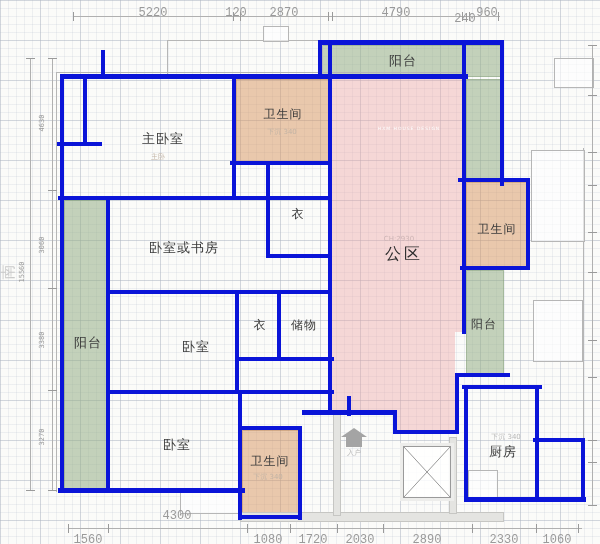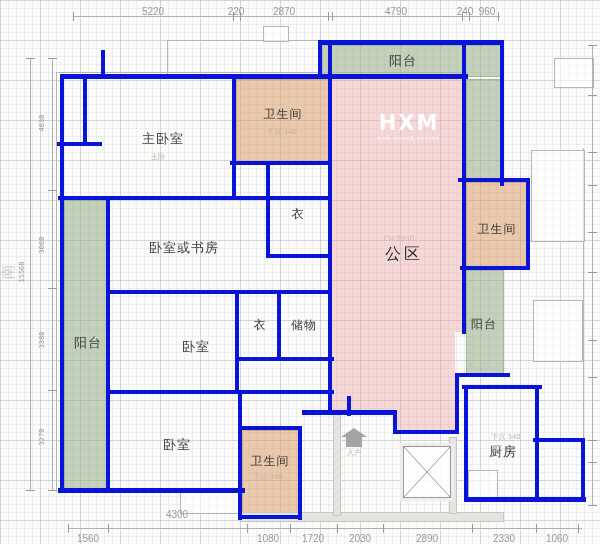--- a/index.html
+++ b/index.html
@@ -25,22 +25,22 @@
   .rlabel{position:absolute;transform:translate(-50%,-50%);font-size:13px;color:#3a3a3a;
     white-space:nowrap;letter-spacing:1px;font-weight:normal;}
   .rlabel.sm{font-size:12px;}
   .rlabel.big{font-size:16px;letter-spacing:3px;color:#2d2d2d;}
   .rsub{position:absolute;transform:translate(-50%,-50%);font-size:7px;color:#c2b3a4;
     white-space:nowrap;font-weight:normal;}
   .rsub.pinkish{color:#cdb4b4;}
   .rsub.gray{color:#b8b8b8;}
   .dline{position:absolute;background:#b0b0b0;}
   .tick{position:absolute;background:#9a9a9a;}
-  .dim{position:absolute;transform:translate(-50%,0);font-family:Liberation Sans, sans-serif;
-    font-size:10px;color:#9a9a9a;white-space:nowrap;}
+  .dim{position:absolute;transform:translate(-50%,0);font-family:Liberation Mono, monospace;
+    font-size:12px;color:#9a9a9a;white-space:nowrap;}
   .dimv{position:absolute;transform:translate(-50%,-50%) rotate(-90deg);
     font-family:"DejaVu Sans Mono",monospace;font-size:7px;color:#9a9a9a;white-space:nowrap;}
   .compass{position:absolute;transform:translate(-50%,-50%) rotate(-90deg);
     font-size:15px;color:#c9c9c9;}
   .wmark{position:absolute;text-align:center;transform:translate(-50%,-50%);color:#ffffff;}
   .wmark .logo{font-size:21px;font-weight:900;letter-spacing:2px;line-height:1;}
   .wmark .tag{font-size:4.5px;letter-spacing:1px;margin-top:2px;}
   .house{position:absolute;width:26px;}
   .house .roof{width:0;height:0;margin:0 auto;border-left:13px solid transparent;
     border-right:13px solid transparent;border-bottom:9px solid #a4a4a4;}
@@ -151,40 +151,39 @@
   <div class="rsub pinkish" style="left:399px;top:239px">CH:2930</div>
   <div class="rlabel big" style="left:404px;top:254px">公区</div>
   <div class="rlabel" style="left:403px;top:61px">阳台</div>
   <div class="rlabel sm" style="left:497px;top:229px">卫生间</div>
   <div class="rlabel sm" style="left:484px;top:324px">阳台</div>
   <div class="rsub gray" style="left:506px;top:437px">下沉 340</div>
   <div class="rlabel" style="left:503px;top:452px">厨房</div>
   <div class="rsub gray" style="left:354px;top:453px">入户</div>
 
   <div class="wmark" style="left:409px;top:127px">
-    <div class="logo">HXM</div>
     <div class="tag">HXM HOUSE DESIGN</div>
   </div>
 
   <div class="compass" style="left:8px;top:272px">南</div>
 
   <div class="dline" style="left:73px;top:16px;width:427px;height:1px"></div>
   <div class="tick" style="left:73px;top:12px;width:1px;height:9px"></div>
   <div class="tick" style="left:233px;top:12px;width:1px;height:9px"></div>
   <div class="tick" style="left:240px;top:12px;width:1px;height:9px"></div>
   <div class="tick" style="left:328px;top:12px;width:1px;height:9px"></div>
   <div class="tick" style="left:332px;top:12px;width:1px;height:9px"></div>
   <div class="tick" style="left:462px;top:12px;width:1px;height:9px"></div>
   <div class="tick" style="left:469px;top:12px;width:1px;height:9px"></div>
   <div class="tick" style="left:498px;top:12px;width:1px;height:9px"></div>
   <div class="dim" style="left:153px;top:6px">5220</div>
-  <div class="dim" style="left:236px;top:6px">220</div>
+  <div class="dim" style="left:236px;top:6px">120</div>
   <div class="dim" style="left:284px;top:6px">2870</div>
   <div class="dim" style="left:396px;top:6px">4790</div>
-  <div class="dim" style="left:465px;top:6px">240</div>
+  <div class="dim" style="left:465px;top:12px">240</div>
   <div class="dim" style="left:487px;top:6px">960</div>
 
   <div class="dline" style="left:30px;top:58px;width:1px;height:432px"></div>
   <div class="dline" style="left:52px;top:58px;width:1px;height:432px"></div>
   <div class="tick" style="left:26px;top:58px;width:9px;height:1px"></div>
   <div class="tick" style="left:26px;top:490px;width:9px;height:1px"></div>
   <div class="tick" style="left:48px;top:58px;width:9px;height:1px"></div>
   <div class="tick" style="left:48px;top:190px;width:9px;height:1px"></div>
   <div class="tick" style="left:48px;top:288px;width:9px;height:1px"></div>
   <div class="tick" style="left:48px;top:390px;width:9px;height:1px"></div>

